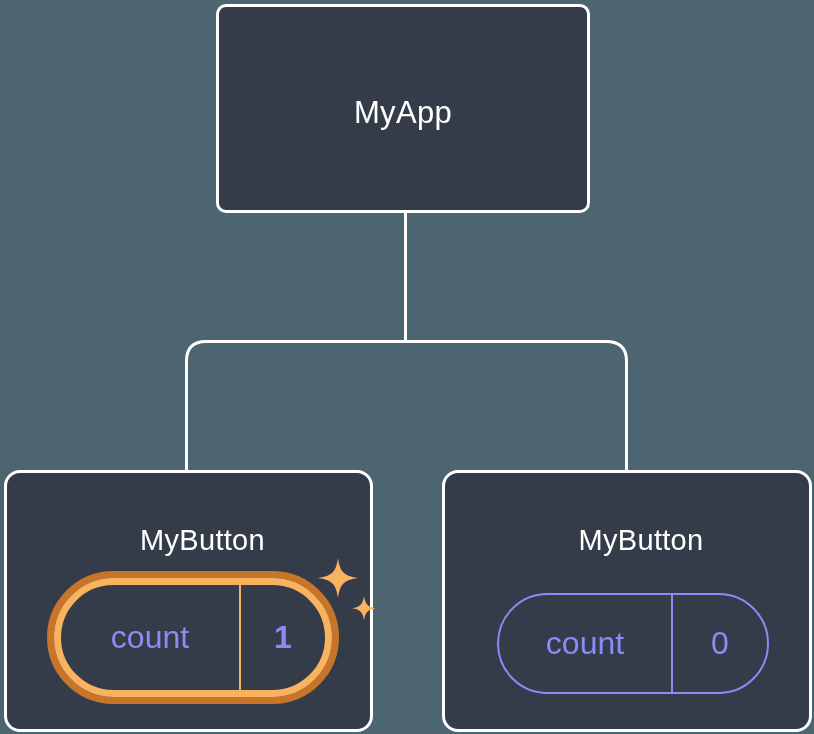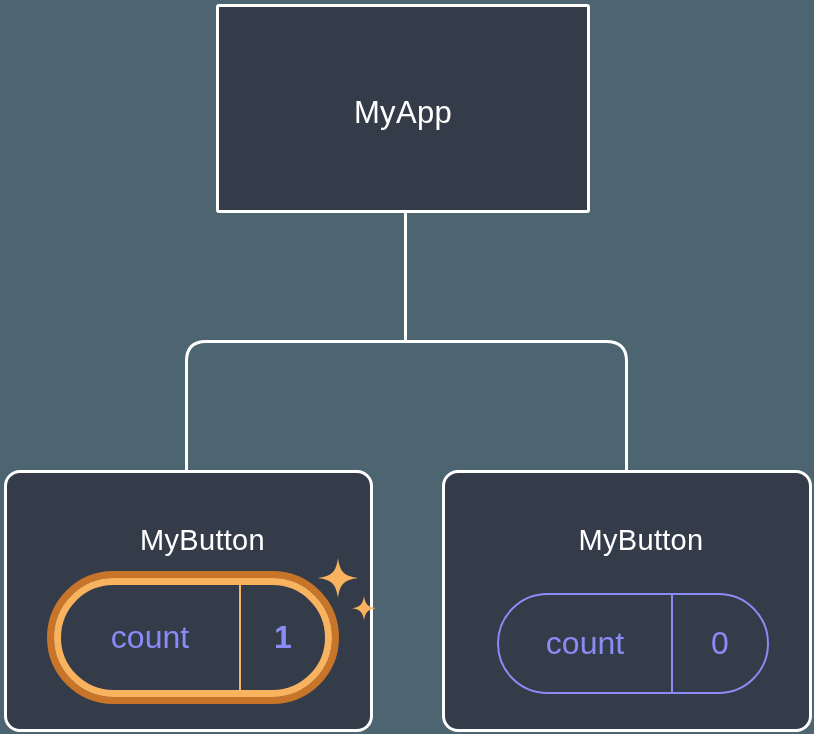--- a/index.html
+++ b/index.html
@@ -32,21 +32,21 @@
     box-sizing: border-box;
     background: #343c4a;
     border: 3px solid #ffffff;
     border-radius: 16px;
   }
   .node-root {
     left: 216px;
     top: 4px;
     width: 374px;
     height: 209px;
-    border-radius: 3px;
+    border-radius: 10px;
   }
   .node-child-left {
     left: 4px;
     top: 470px;
     width: 369px;
     height: 262px;
   }
   .node-child-right {
     left: 442px;
     top: 470px;

